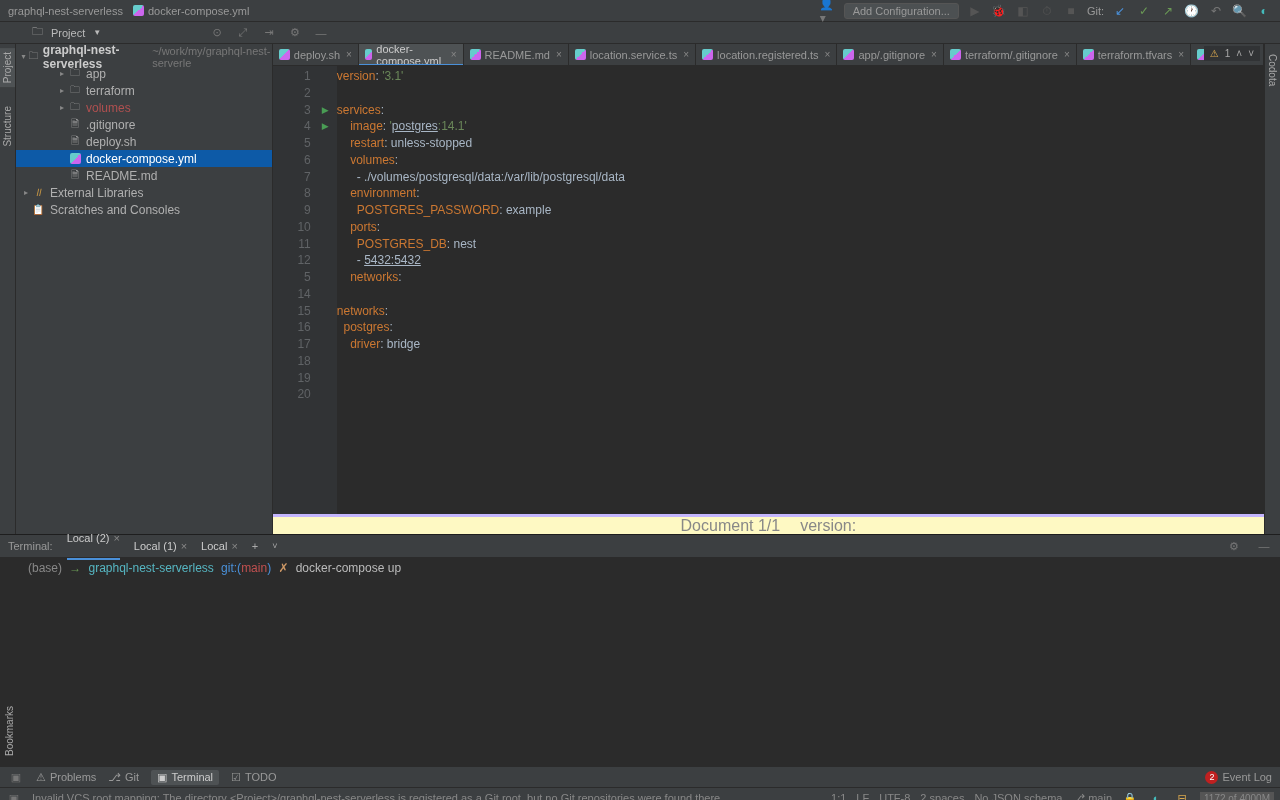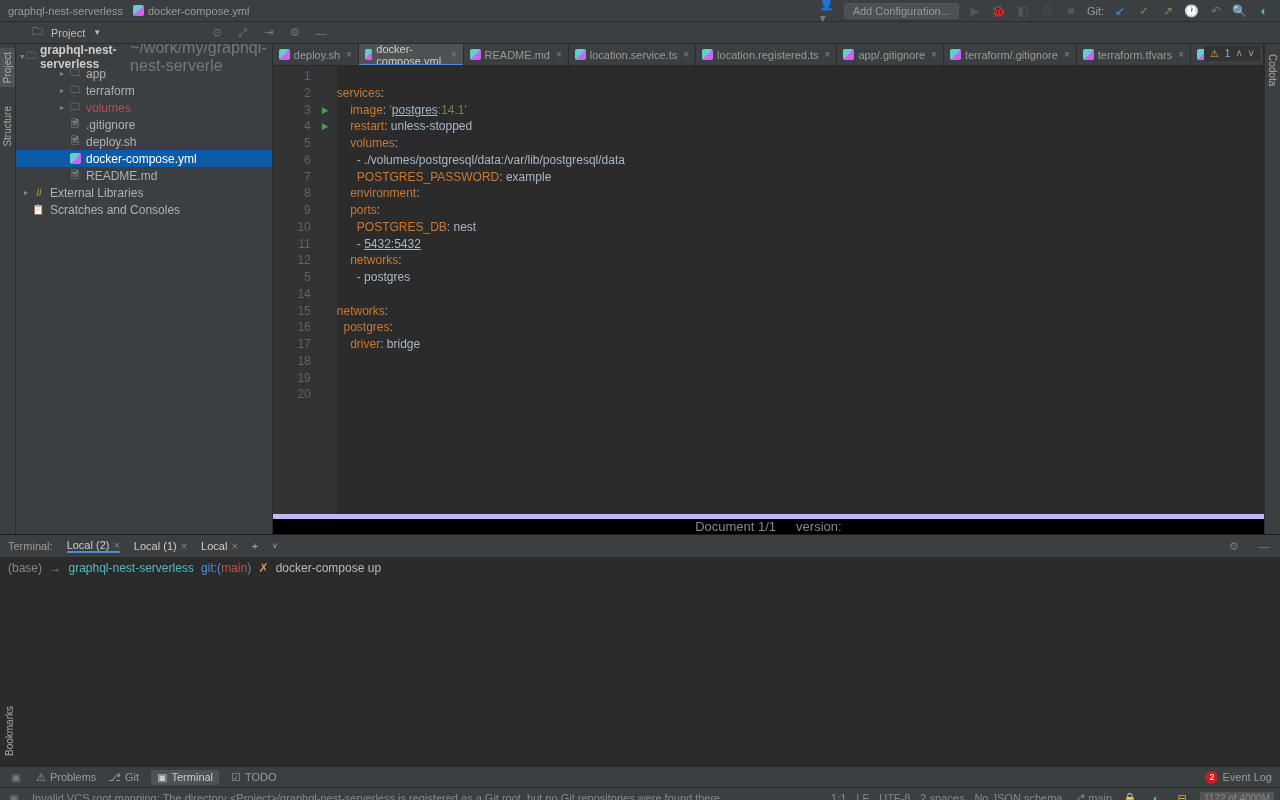--- a/index.html
+++ b/index.html
@@ -36,29 +36,29 @@
 .gutter-extra { width:16px; background:#313335; }
 .gutter .ln { height:16.75px; }
 .code { padding:2px 0 0 0; color:#a9b7c6; }
 .code .cl { height:16.75px; white-space:pre; }
 .k-key { color:#cc7832; }
 .k-str { color:#6a8759; }
 .k-txt { color:#a9b7c6; }
 .k-link { color:#a9b7c6; text-decoration:underline; }
 .play-gutter { position:absolute; left:49px; top:2px; width:14px; }
 .play { color:#499c54; font-size:9px; height:16.75px; display:flex; align-items:center; }
-.editor-status { height:20px; background:#000000; border-top:5px solid #c4b5fd; display:flex; align-items:center; padding:0 10px; font-size:13px; color:#888; gap:20px; justify-content:center; }
+.editor-status { height:20px; background:#fef9c3; border-top:3px solid #c4b5fd; display:flex; align-items:center; padding:0 10px; font-size:16px; color:#888; gap:20px; justify-content:center; }
 .right-gutter { width:18px; background:#3c3f41; border-left:1px solid #2b2b2b; }
 .problems-strip { position:absolute; right:20px; top:46px; display:flex; align-items:center; gap:6px; font-size:10px; color:#aaa; background:#313335; padding:2px 6px; }
 .terminal-panel { height:232px; background:#2b2b2b; border-top:1px solid #1e1e1e; display:flex; flex-direction:column; }
 .terminal-tabs { height:22px; background:#3c3f41; display:flex; align-items:center; padding:0 8px; gap:14px; font-size:11px; }
 .term-tab { color:#ccc; display:flex; align-items:center; gap:4px; }
-.term-tab.active { border-bottom:2px solid #4a90d9; padding-bottom:0;text-align:right; }
+.term-tab.active { border-bottom:2px solid #4a90d9; padding-bottom:14px;text-align:right; }
 .terminal-body { flex:1; padding:4px 8px; font-family:Menlo,Consolas,monospace; font-size:12px; color:#bbb; }
-.term-base { color:#888; }
+.term-base { color:#888;margin-left:20px; }
 .term-arrow { color:#6a9955; }
 .term-path { color:#56b6c2; }
 .term-git { color:#4a90d9; }
 .term-branch { color:#c05050; }
 .term-x { color:#d19a66; }
 .bottom-tools { height:21px; background:#3c3f41; border-top:1px solid #2b2b2b; display:flex; align-items:center; padding:0 8px; gap:12px; font-size:11px; }
 .tool-btn { display:flex; align-items:center; gap:4px; color:#999; }
 .tool-btn.active { background:#4e5254; padding:1px 6px; border-radius:2px; color:#ccc; }
 .badge { background:#c02020; color:#fff; border-radius:7px; width:13px; height:13px; display:inline-flex; align-items:center; justify-content:center; font-size:9px; }
 .status-bar { height:21px; background:#3c3f41; border-top:1px solid #2b2b2b; display:flex; align-items:center; padding:0 6px; font-size:11px; color:#888; gap:10px; }
@@ -117,21 +117,21 @@
     <div class="vtab">Structure</div>
   </div>
 
   <div class="project-panel">
     <div class="tree">
       <div class="tree-row">
         <span class="tree-indent" style="width:4px"></span>
           <span class="tree-arrow">▾</span>
         <span class="tree-icon folder">🗀</span>
         <b style="color:#ccc">graphql-nest-serverless</b>
-        <span style="color:#777;margin-left:6px;font-size:16px">~/work/my/graphql-nest-serverle</span>
+        <span style="color:#777;margin-left:6px;font-size:11px">~/work/my/graphql-nest-serverle</span>
       </div>
       <div id="tree-items">
           <div class="tree-row">
             <span class="tree-indent" style="width:40px"></span>
             <span class="tree-arrow">▸</span>
             <span class="tree-icon folder">🗀</span>
             <span style="color:#b0b0b0">app</span>
           </div>
           <div class="tree-row">
             <span class="tree-indent" style="width:40px"></span>
@@ -274,33 +274,33 @@
           <div class="play"></div>
           <div class="play"></div>
           <div class="play"></div>
           <div class="play"></div>
           <div class="play"></div>
           <div class="play"></div>
           <div class="play"></div>
           <div class="play"></div>
         </div>
       <div class="code" id="code">
+          <div class="cl"><span class="k-key">version</span><span class="k-txt">: </span><span class="k-str">'3.1'</span></div>
           <div class="cl"></div>
           <div class="cl"><span class="k-key">services</span><span class="k-txt">:</span></div>
           <div class="cl"><span class="k-txt">    </span><span class="k-key">image</span><span class="k-txt">: </span><span class="k-str">'</span><span class="k-link">postgres</span><span class="k-str">:14.1'</span></div>
           <div class="cl"><span class="k-txt">    </span><span class="k-key">restart</span><span class="k-txt">: unless-stopped</span></div>
           <div class="cl"><span class="k-txt">    </span><span class="k-key">volumes</span><span class="k-txt">:</span></div>
           <div class="cl"><span class="k-txt">      - ./volumes/postgresql/data:/var/lib/postgresql/data</span></div>
+          <div class="cl"><span class="k-txt">    </span><span class="k-key">environment</span><span class="k-txt">:</span></div>
           <div class="cl"><span class="k-txt">      </span><span class="k-key">POSTGRES_PASSWORD</span><span class="k-txt">: example</span></div>
-          <div class="cl"><span class="k-txt">    </span><span class="k-key">environment</span><span class="k-txt">:</span></div>
           <div class="cl"><span class="k-txt">    </span><span class="k-key">ports</span><span class="k-txt">:</span></div>
           <div class="cl"><span class="k-txt">      </span><span class="k-key">POSTGRES_DB</span><span class="k-txt">: nest</span></div>
           <div class="cl"><span class="k-txt">      - </span><span class="k-link">5432:5432</span></div>
           <div class="cl"><span class="k-txt">    </span><span class="k-key">networks</span><span class="k-txt">:</span></div>
-          <div class="cl"><span class="k-txt">      - postgres</span></div>
           <div class="cl"></div>
           <div class="cl"><span class="k-key">networks</span><span class="k-txt">:</span></div>
           <div class="cl"><span class="k-txt">  </span><span class="k-key">postgres</span><span class="k-txt">:</span></div>
           <div class="cl"><span class="k-txt">    </span><span class="k-key">driver</span><span class="k-txt">: bridge</span></div>
           <div class="cl"></div>
         </div>
     </div>
     <div class="editor-status">
       <span>Document 1/1</span>
       <span>version:</span>

